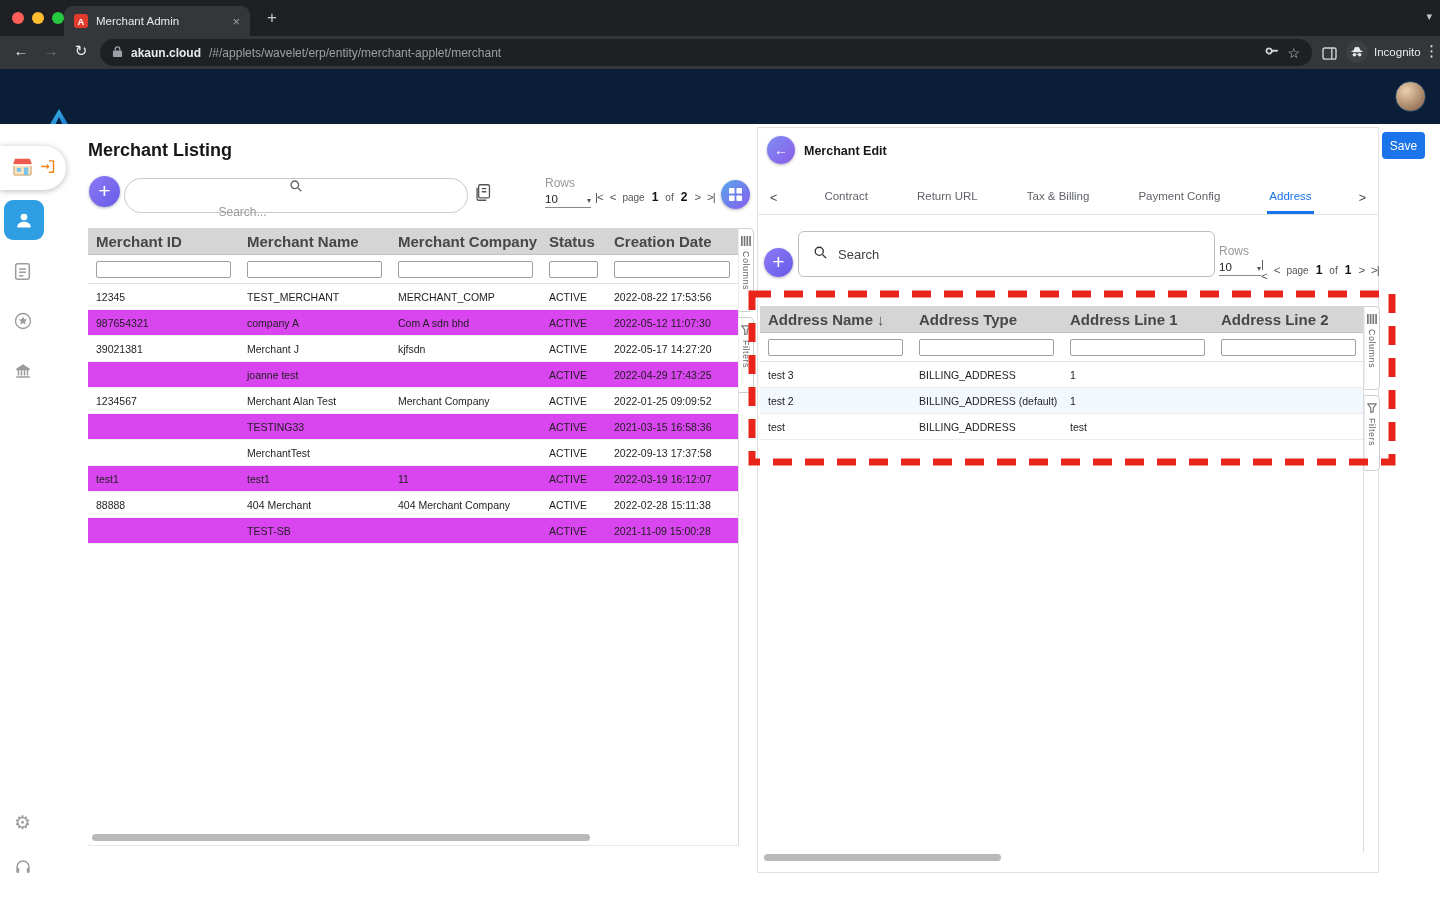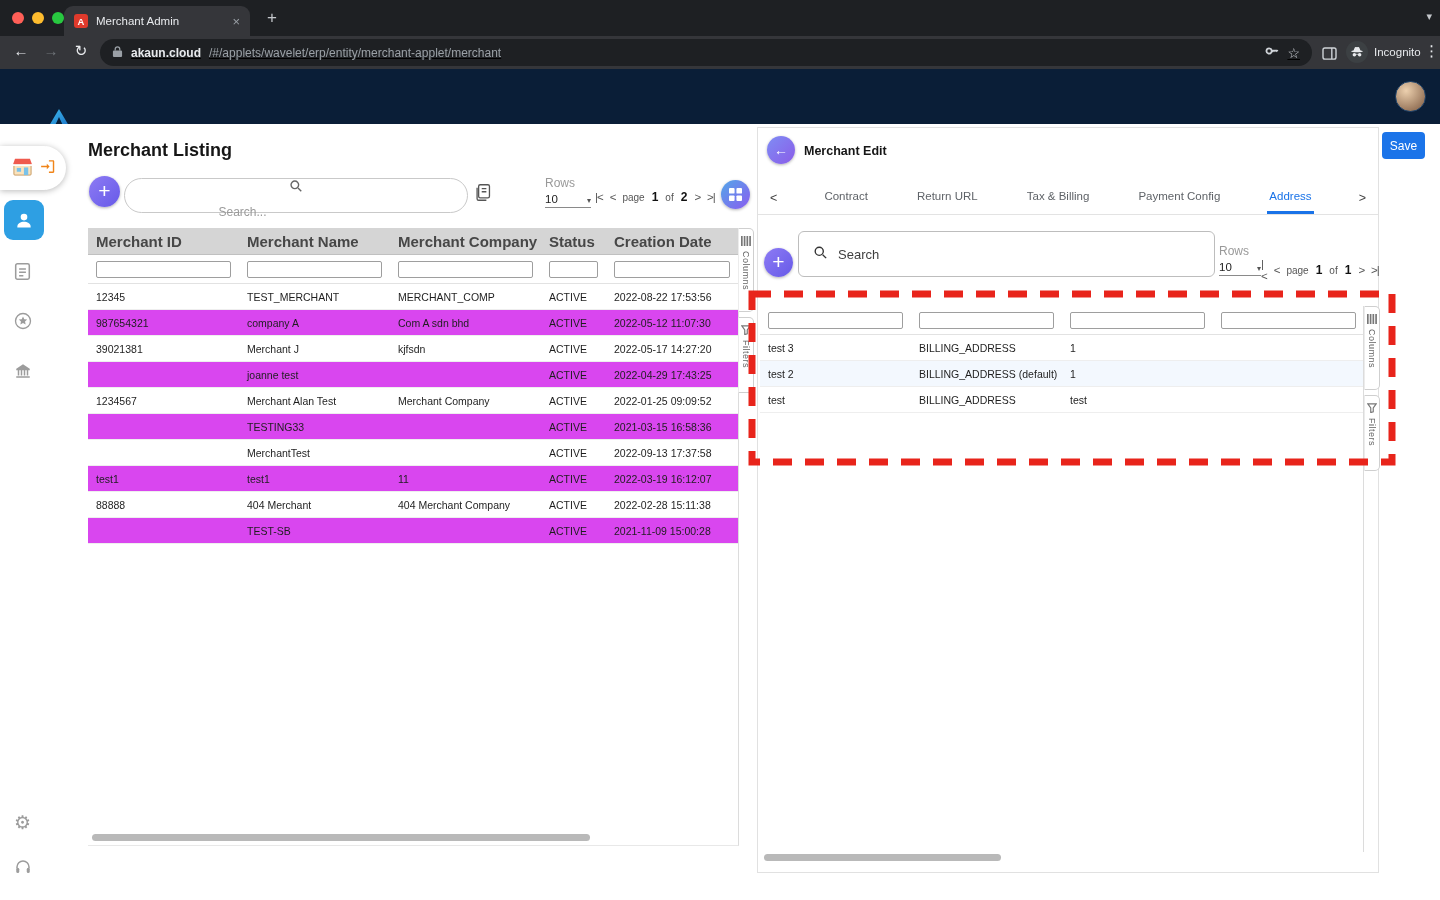--- a/index.html
+++ b/index.html
@@ -14,21 +14,21 @@
   .btab { position:absolute; left:64px; top:6px; width:186px; height:30px; background:#35363a; border-radius:9px 9px 0 0; display:flex; align-items:center; gap:8px; padding:0 10px; color:#e8eaed; font-size:11.5px; }
   .favicon { width:14px; height:14px; background:#e03a2c; border-radius:3px; color:#fff; font-size:9.5px; font-weight:bold; display:flex; align-items:center; justify-content:center; flex:none; }
   .btab-title { flex:1; white-space:nowrap; overflow:hidden; }
   .btab-close { color:#9aa0a6; font-size:13px; }
   .newtab { position:absolute; left:260px; top:6px; color:#c4c7cb; font-size:17px; width:24px; height:24px; display:flex; align-items:center; justify-content:center; }
   .tabstrip-chev { position:absolute; right:8px; top:10px; color:#c4c7cb; font-size:11px; }
 
   .toolbar { position:absolute; left:0; top:36px; width:1440px; height:33px; background:#35363a; }
   .nav-ico { position:absolute; top:6px; font-size:15px; color:#e8eaed; width:22px; text-align:center; }
   .nav-back{left:10px;} .nav-fwd{left:40px; color:#70757a;} .nav-reload{left:70px;}
-  .urlbar { position:absolute; left:100px; top:3px; width:1212px; height:27px; border-radius:14px; background:#1e2023; display:flex; align-items:center; padding:0 12px; gap:8px;text-decoration:underline; }
+  .urlbar { position:absolute; left:100px; top:3px; width:1212px; height:27px; border-radius:14px; background:#1e2023; display:flex; align-items:center; padding:0 12px; gap:8px; }
   .url-domain { color:#e8eaed; font-size:12px; font-weight:bold; }
   .url-path { color:#9aa0a6; font-size:12px; }
   .url-spacer { flex:1; }
   .sidepanel-ico { position:absolute; left:1322px; top:10px; }
   .incog { position:absolute; left:1346px; top:5px; display:flex; align-items:center; gap:6px; color:#e8eaed; font-size:11.5px; }
   .incog-ava { width:22px; height:22px; border-radius:50%; background:#3c4043; display:flex; align-items:center; justify-content:center; }
   .menu-dots { position:absolute; left:1424px; top:6px; color:#e8eaed; font-size:15px; }
 
   
   .app-header { position:absolute; left:0; top:69px; width:1440px; height:55px; background:#0a1e37; }
@@ -461,20 +461,26 @@
       <span class="pg-btn">&lt;</span>
       <span class="pg-word">page</span>
       <b class="pg-num">1</b>
       <span class="pg-word">of</span>
       <b class="pg-num">1</b>
       <span class="pg-btn">&gt;</span>
       <span class="pg-btn">&gt;|</span>
     </div>
 
     <div class="table-area et">
+      <div class="thead">
+        <div class="th c"><span>Address Name</span><span class="sort">↓</span></div>
+        <div class="th c">Address Type</div>
+        <div class="th c">Address Line 1</div>
+        <div class="th c">Address Line 2</div>
+      </div>
       <div class="tfilter">
         <div class="c"><input class="fin" style=""></div>
         <div class="c"><input class="fin" style=""></div>
         <div class="c"><input class="fin" style=""></div>
         <div class="c"><input class="fin" style=""></div>
       </div>
       <div class="tbody">
 
           <div class="tr">
             <div class="td c">test 3</div>

